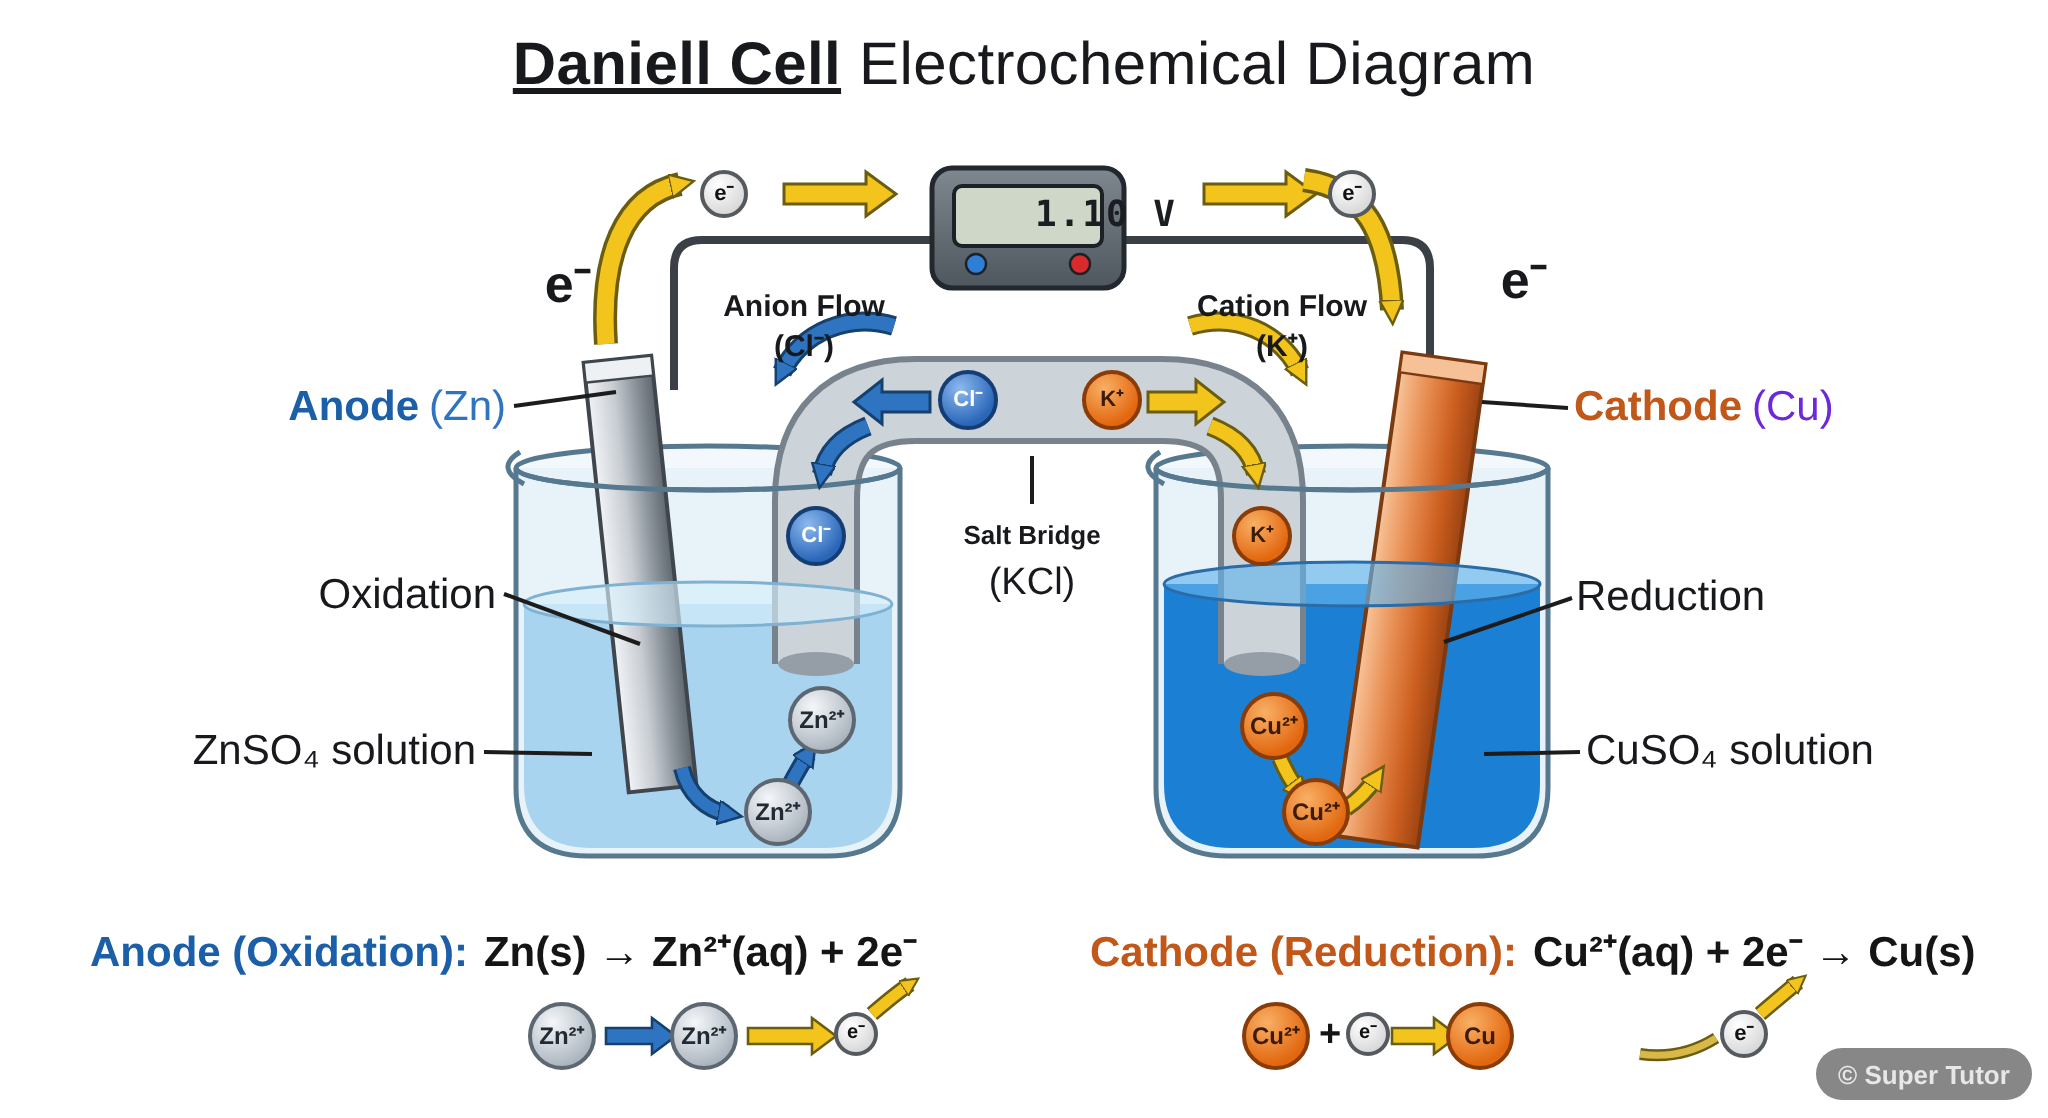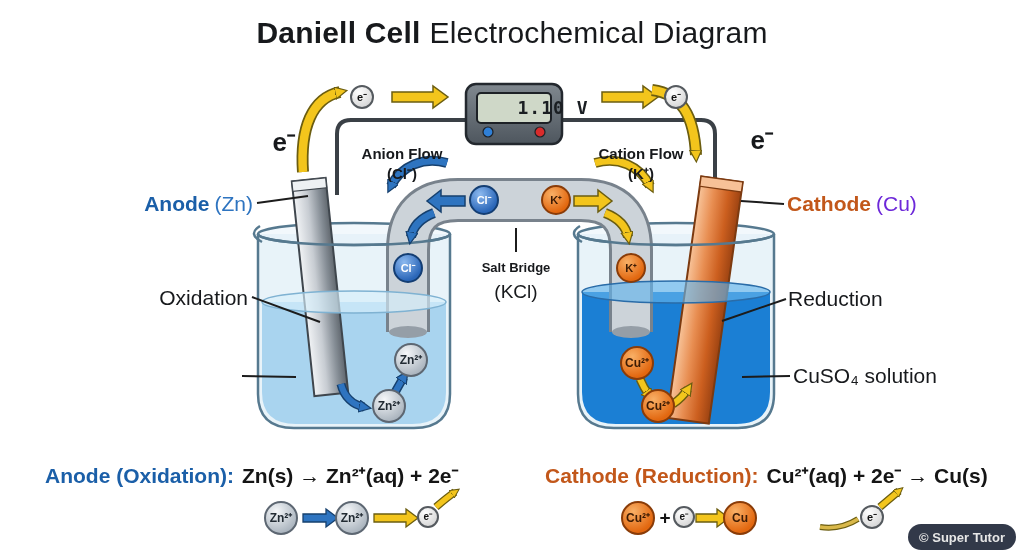--- a/index.html
+++ b/index.html
@@ -4,21 +4,21 @@
 <style>
   html,body { margin:0; padding:0; background:#fff; }
   .stage { position:relative; width:1024px; height:559px; background:#ffffff;
            font-family:"Liberation Sans", sans-serif; overflow:hidden; }
   .layer { position:absolute; left:0; top:0; }
   .lbl { position:absolute; white-space:nowrap; color:#17191c; }
   .ctrx { transform:translateX(-50%); text-align:center; }
   .ctr  { transform:translate(-50%,-50%); text-align:center; }
 
   .title { left:0; right:0; top:16px; text-align:center; font-size:30px; color:#17191c; letter-spacing:.2px; }
-  .title .em { font-weight:700; }
+  .title .em { font-weight:700;text-decoration:underline; }
   .title .rest { font-weight:400; margin-left:9px; }
 
   .side-label { font-size:21px; }
   .blue-b  { color:#1b5fa8; font-weight:700; }
   .blue-r  { color:#2e74c0; font-weight:400; margin-left:5px; }
   .oran-b  { color:#c2571a; font-weight:700; }
   .oran-r  { color:#6d28d9; font-weight:400; margin-left:5px; }
 
   .flow-label { font-size:15px; font-weight:600; line-height:20px; color:#17191c; }
   .eminus { font-size:26px; font-weight:700; color:#17191c; }
@@ -41,21 +41,21 @@
   .ion-gray   { background:radial-gradient(circle at 35% 28%, #f5f7f9, #a9b3bd 78%); border:2px solid #5d6772; color:#222b33; }
   .ion-white  { background:radial-gradient(circle at 35% 28%, #ffffff, #d7d7d7 78%); border:2px solid #555a5f; color:#111; }
   .sz34 { width:34px; height:34px; font-size:12px; }
   .sz30 { width:30px; height:30px; font-size:11px; }
   .sz24 { width:24px; height:24px; font-size:11px; }
   .sz22 { width:22px; height:22px; font-size:10px; }
 
   .plus-sign { position:absolute; font-size:19px; font-weight:700; color:#151515; transform:translate(-50%,-50%); }
 
   .watermark { position:absolute; left:908px; top:524px; width:108px; height:26px; border-radius:13px;
-               background:#0f172a; opacity:.85; color:#e3e3e3; font-size:13px; font-weight:700;
+               background:#737373; opacity:.85; color:#e3e3e3; font-size:13px; font-weight:700;
                display:flex; align-items:center; justify-content:center; }
 </style>
 </head>
 <body>
 
 <div class="stage">
 
   <svg class="layer" width="1024" height="559" viewBox="0 0 1024 559">
     <defs>
       <linearGradient id="zincGrad" x1="0" y1="0" x2="1" y2="0">
@@ -208,20 +208,21 @@
   <div class="lbl side-label" style="right:771px; top:192px;">
     <span class="blue-b">Anode</span><span class="blue-r">(Zn)</span>
   </div>
   <div class="lbl side-label" style="left:787px; top:192px;">
     <span class="oran-b">Cathode</span><span class="oran-r">(Cu)</span>
   </div>
 
   <div class="lbl side-label" style="right:776px; top:286px;text-align:center;">Oxidation</div>
   <div class="lbl side-label" style="left:788px; top:287px;">Reduction</div>
 
+  <div class="lbl side-label" style="right:786px; top:364px;">ZnSO₄ solution</div>
   <div class="lbl side-label" style="left:793px; top:364px;">CuSO₄ solution</div>
 
   <div class="lbl ctrx" style="left:516px; top:256px;">
     <div class="sb-label">Salt Bridge</div>
     <div class="sb-label sb-sub">(KCl)</div>
   </div>
 
   <div class="ion ion-white sz24" style="left:362px; top:97px;">e⁻</div>
   <div class="ion ion-white sz24" style="left:676px; top:97px;">e⁻</div>
 

